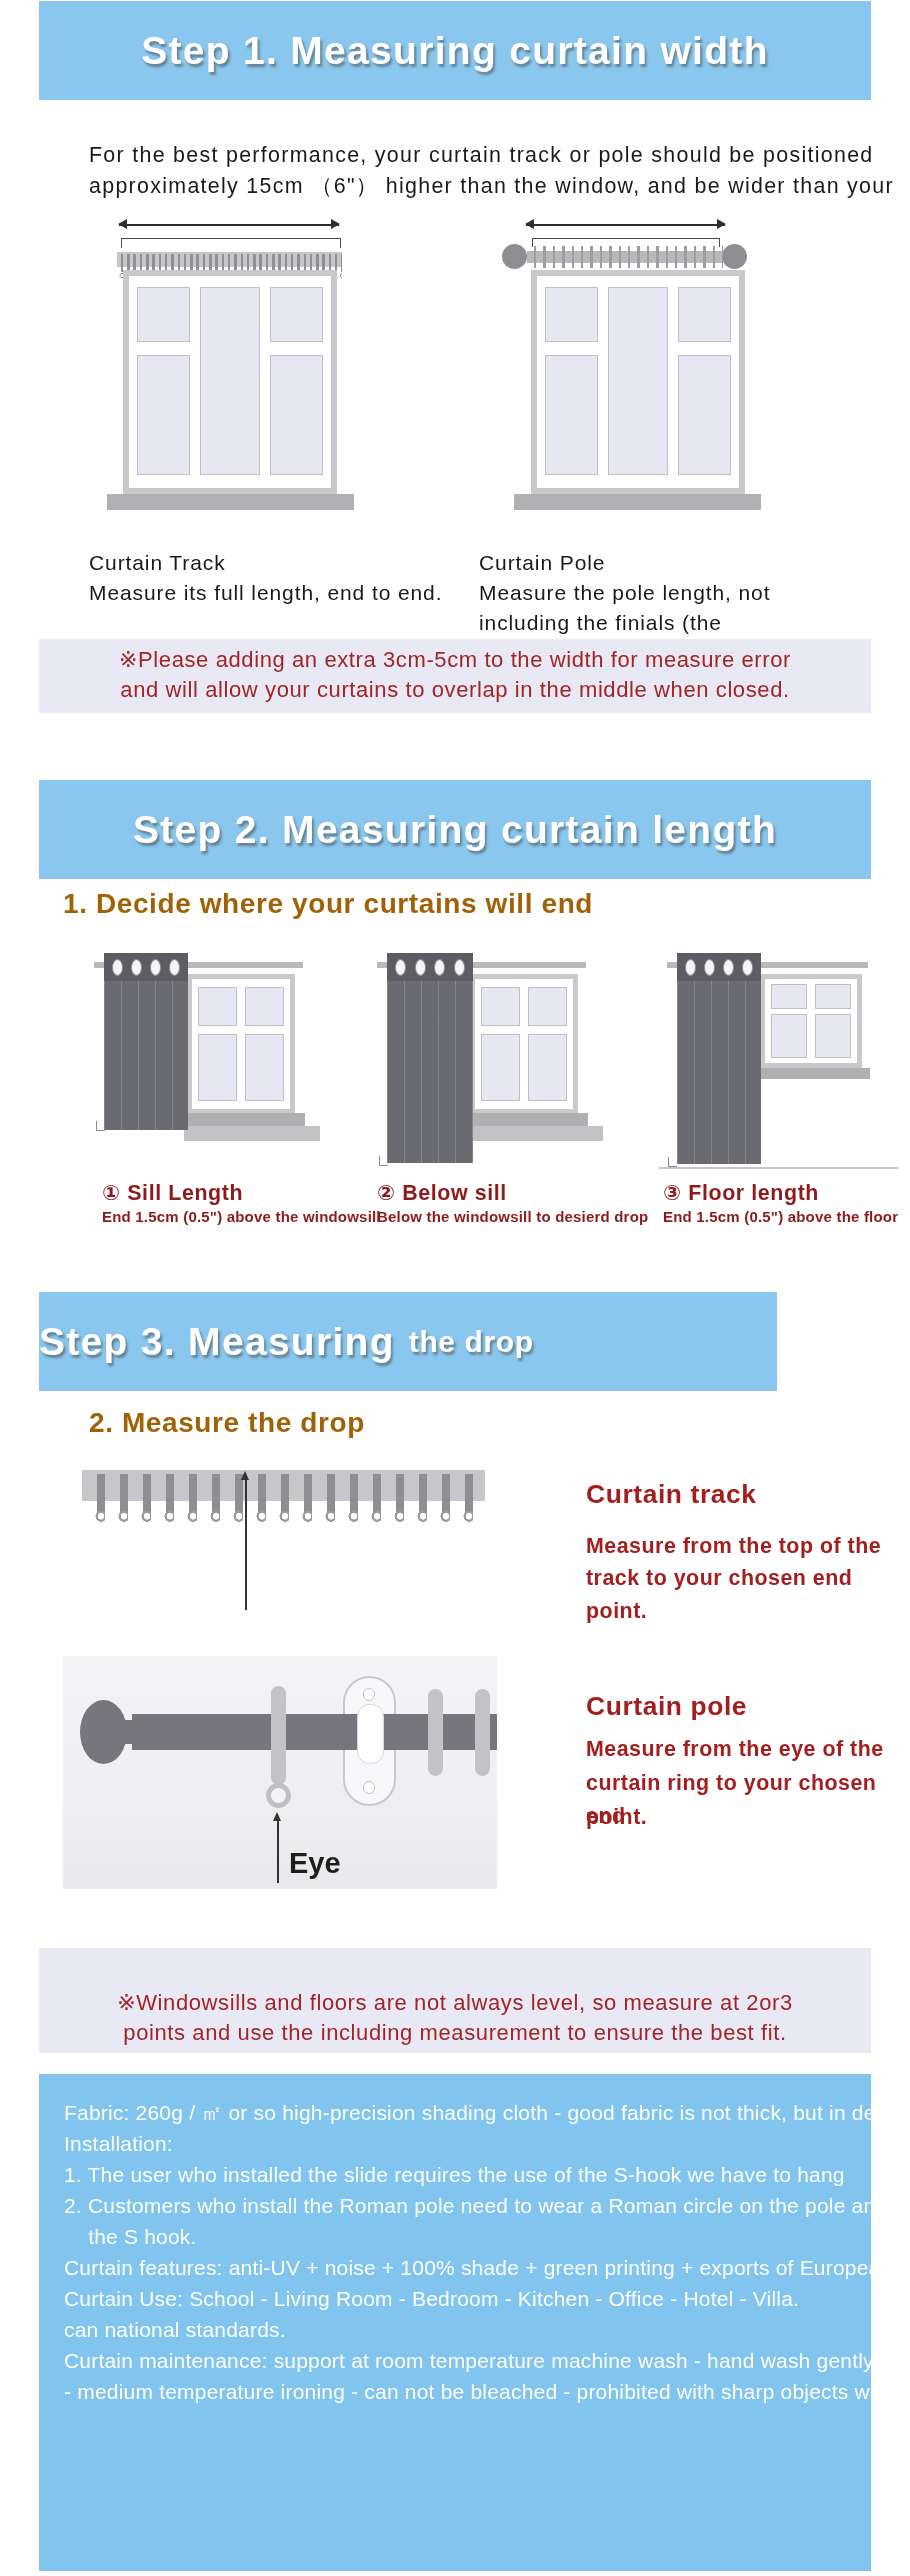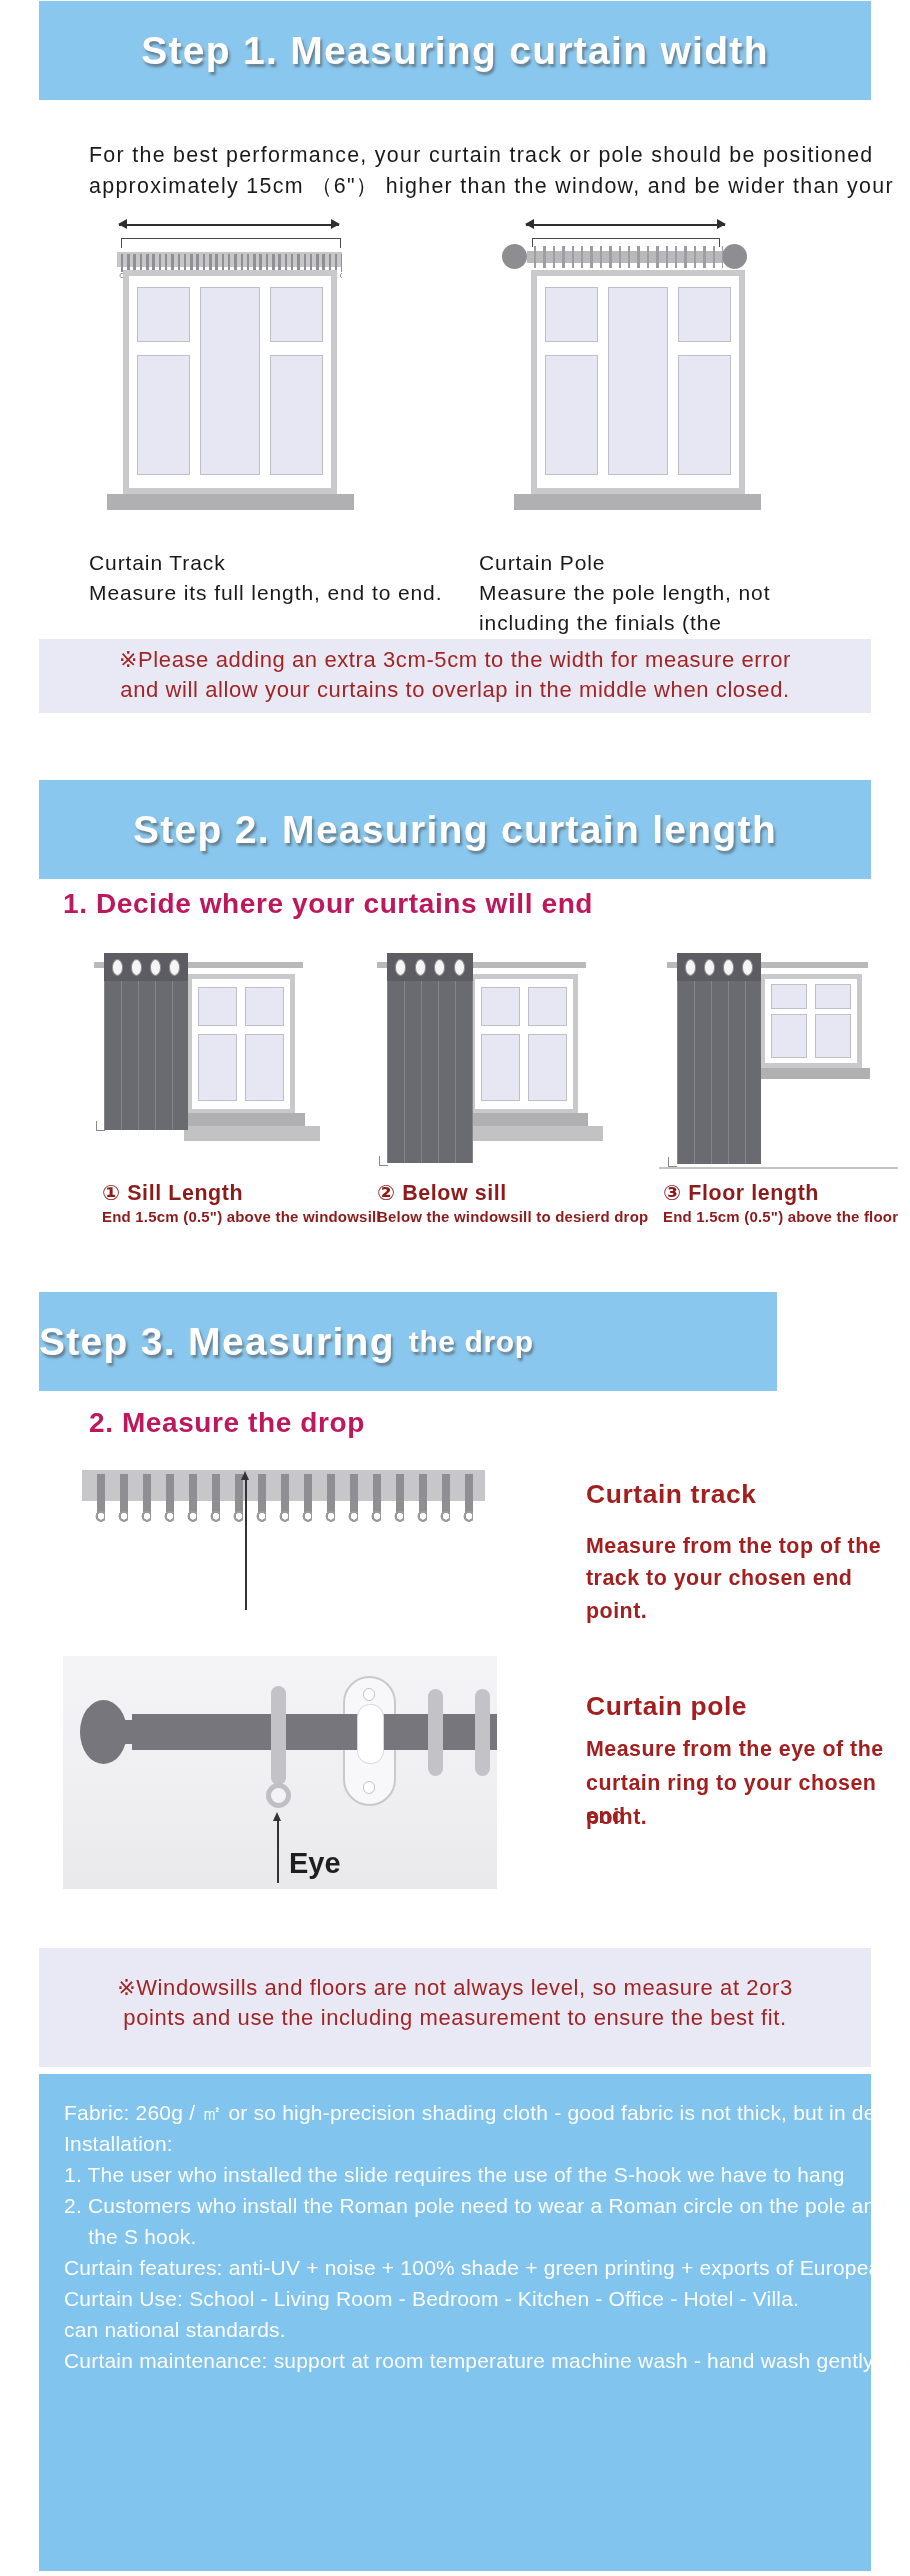--- a/index.html
+++ b/index.html
@@ -13,21 +13,21 @@
   #page{position:relative;width:910px;height:2576px;background:#FFF;overflow:hidden;}
 
   .banner{position:absolute;left:39px;width:832px;height:99px;background:var(--banner-blue);
           display:flex;align-items:center;justify-content:center;}
   .banner .btxt{color:#FFF;font-weight:bold;font-size:39px;letter-spacing:1.3px;
           text-shadow:1.9px 2.5px 2.5px rgba(70,70,70,.55);}
   .banner .btxt-sub{color:#FFF;font-weight:bold;font-size:30px;letter-spacing:0.6px;margin-left:14px;
           text-shadow:1.9px 2.5px 2.5px rgba(70,70,70,.55);}
 
   .blacktext{position:absolute;color:var(--text-black);font-size:21.4px;letter-spacing:1.3px;line-height:31px;}
-  .heading{position:absolute;color:#be185d;font-weight:bold;font-size:28px;letter-spacing:0.6px;}
+  .heading{position:absolute;color:#a16207;font-weight:bold;font-size:28px;letter-spacing:0.6px;}
 
   .h-arrow{position:absolute;height:1.9px;background:#2E2E2E;}
   .h-arrow::before{content:'';position:absolute;left:-0.6px;top:-5px;width:0;height:0;
       border:5.7px solid transparent;border-right:9.4px solid #2E2E2E;border-left:0;}
   .h-arrow::after{content:'';position:absolute;right:-0.6px;top:-5px;width:0;height:0;
       border:5.7px solid transparent;border-left:9.4px solid #2E2E2E;border-right:0;}
   .bracket{position:absolute;border-top:1.3px solid #4A4A4A;border-left:1.3px solid #4A4A4A;border-right:1.3px solid #4A4A4A;}
 
   .win{position:absolute;background:var(--frame);padding:6.3px;box-sizing:border-box;}
   .win .inner{position:relative;width:100%;height:100%;background:#FFF;}
@@ -260,31 +260,32 @@
     <div class="eye-loop" style="left:203px;top:127px;"></div>
     <div class="v-arrow" style="left:214px;top:164px;height:63px;"></div>
     <div class="eye-label" style="left:226px;top:191px;">Eye</div>
   </div>
 
   <div class="red-title" style="left:586px;top:1691px;">Curtain pole</div>
   <div class="red-line" style="left:586px;top:1733px;">Measure from the eye of the</div>
   <div class="red-line" style="left:586px;top:1767px;">curtain ring to your chosen end</div>
   <div class="red-line" style="left:586px;top:1801px;">point.</div>
 
-  <div class="notebox" style="top:1948px;height:119px;padding-top:25px;">
+  <div class="notebox" style="top:1948px;height:105px;padding-top:40px;">
     <div>※Windowsills and floors are not always level, so measure at 2or3</div>
     <div>points and use the including measurement to ensure the best fit.</div>
   </div>
 
   <div class="footer">
     <div class="footer-line">Fabric: 260g / ㎡ or so high-precision shading cloth - good fabric is not thick, but in density.</div>
     <div class="footer-line">Installation:</div>
     <div class="footer-line">1. The user who installed the slide requires the use of the S-hook we have to hang</div>
     <div class="footer-line">2. Customers who install the Roman pole need to wear a Roman circle on the pole and then use</div>
     <div class="footer-line">    the S hook.</div>
     <div class="footer-line">Curtain features: anti-UV + noise + 100% shade + green printing + exports of European and Ameri-</div>
     <div class="footer-line">Curtain Use: School - Living Room - Bedroom - Kitchen - Office - Hotel - Villa.</div>
     <div class="footer-line">can national standards.</div>
     <div class="footer-line">Curtain maintenance: support at room temperature machine wash - hand wash gently - dry cleaning</div>
+    <div class="footer-line">- medium temperature ironing - can not be bleached - prohibited with sharp objects wash.</div>
   </div>
 
 </div>
 
 
 </body></html>

